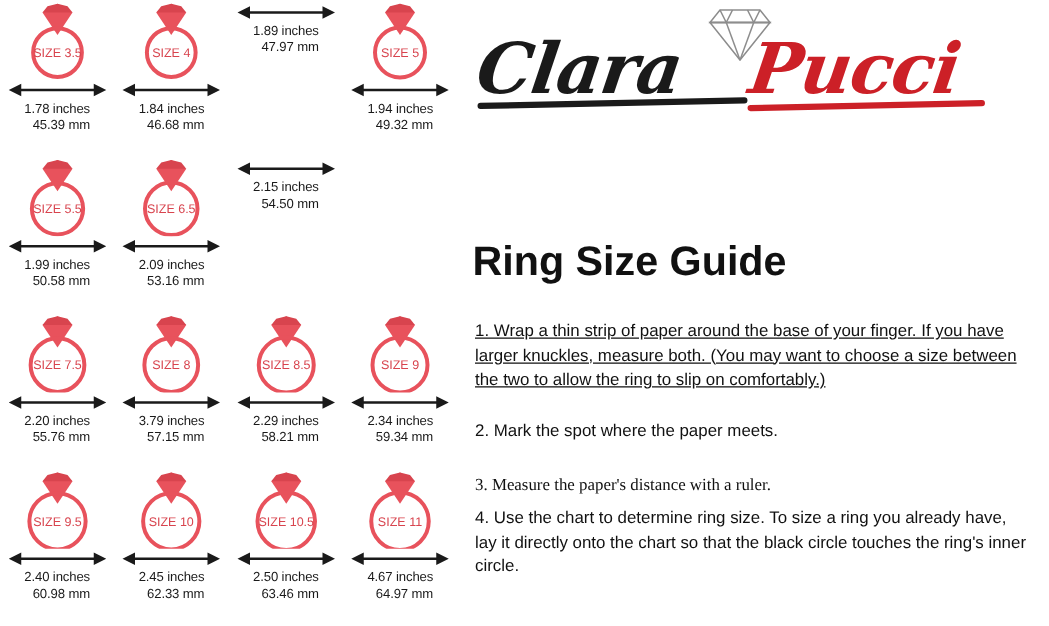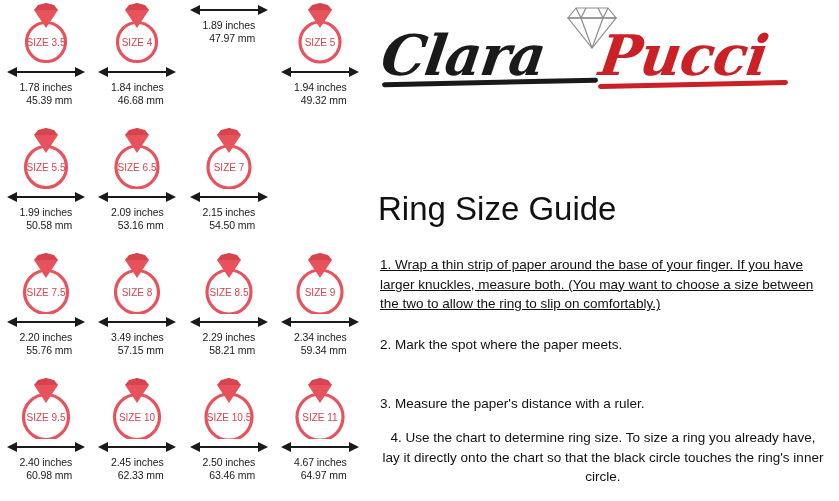--- a/index.html
+++ b/index.html
@@ -123,21 +123,21 @@
     top: 0px;
     width: 76px;
     height: 46px;
   }
 
   #guide-title {
     position: absolute;
     left: 12px;
     top: 190px;
     font-size: 33px;
-    font-weight: normal;
+    font-weight: bold;
     color: #111111;
     letter-spacing: 0px;
   }
   .guide-step {
     position: absolute;
     left: 14px;
     width: 446px;
     font-size: 13.5px;
     line-height: 19.5px;
     color: #111111;
@@ -274,30 +274,20 @@
           <polygon points="4,7 14,2 14,12" fill="#1a1a1a"></polygon>
           <polygon points="82,7 72,2 72,12" fill="#1a1a1a"></polygon>
         </svg>
       </div>
       <div class="meas">
         <div>2.09 inches</div>
         <div>53.16 mm</div>
       </div>
     </div>
     <div class="size-cell">
-      <div class="ring-wrap">
-        <svg width="86" height="62" viewBox="0 0 86 62">
-          <g fill="#e8525c">
-            <path d="M43 1 L31 8 L43 26 L55 8 Z"></path>
-            <path d="M31 8 L35 3 L43 1 L51 3 L55 8 Z" fill="#d8444e"></path>
-          </g>
-          <circle cx="43" cy="40" r="21" fill="none" stroke="#e8525c" stroke-width="3.2"></circle>
-          <text x="43" y="43.5" text-anchor="middle" font-family="Liberation Sans, sans-serif" font-size="10" fill="#d8444e">SIZE 7</text>
-        </svg>
-      </div>
       <div class="arrow-wrap">
         <svg width="86" height="14" viewBox="0 0 86 14">
           <line x1="12" y1="7" x2="74" y2="7" stroke="#1a1a1a" stroke-width="2"></line>
           <polygon points="4,7 14,2 14,12" fill="#1a1a1a"></polygon>
           <polygon points="82,7 72,2 72,12" fill="#1a1a1a"></polygon>
         </svg>
       </div>
       <div class="meas">
         <div>2.15 inches</div>
         <div>54.50 mm</div>
@@ -341,21 +331,21 @@
         </svg>
       </div>
       <div class="arrow-wrap">
         <svg width="86" height="14" viewBox="0 0 86 14">
           <line x1="12" y1="7" x2="74" y2="7" stroke="#1a1a1a" stroke-width="2"></line>
           <polygon points="4,7 14,2 14,12" fill="#1a1a1a"></polygon>
           <polygon points="82,7 72,2 72,12" fill="#1a1a1a"></polygon>
         </svg>
       </div>
       <div class="meas">
-        <div>3.49 inches</div>
+        <div>3.79 inches</div>
         <div>57.15 mm</div>
       </div>
     </div>
     <div class="size-cell">
       <div class="ring-wrap">
         <svg width="86" height="62" viewBox="0 0 86 62">
           <g fill="#e8525c">
             <path d="M43 1 L31 8 L43 26 L55 8 Z"></path>
             <path d="M31 8 L35 3 L43 1 L51 3 L55 8 Z" fill="#d8444e"></path>
           </g>
@@ -518,16 +508,16 @@
     <div class="logo-clara">Clara</div>
     <div class="logo-pucci">Pucci</div>
     <div class="logo-underline-black"></div>
     <div class="logo-underline-red"></div>
   </div>
 
   <div id="guide-title">Ring Size Guide</div>
 
   <div class="guide-step" style="top:255px;text-decoration:underline;">1.  Wrap a thin strip of paper around the base of your finger. If you have larger knuckles, measure both. (You may want to choose a size between the two to allow the ring to slip on comfortably.)</div>
   <div class="guide-step" style="top:335px;">2.  Mark the spot where the paper meets.</div>
-  <div class="guide-step" style="top:394px;">3.  Measure the paper's distance with a ruler.</div>
-  <div class="guide-step" style="top:428px;text-align:center;">4.  Use the chart to determine ring size. To size a ring you already have, lay it directly onto the chart so that the black circle touches the ring's inner circle.</div>
+  <div class="guide-step" style="top:378px;font-family:Liberation Serif, serif;">3.  Measure the paper's distance with a ruler.</div>
+  <div class="guide-step" style="top:404px;">4.  Use the chart to determine ring size. To size a ring you already have, lay it directly onto the chart so that the black circle touches the ring's inner circle.</div>
 
 </div>
 
 </body></html>

